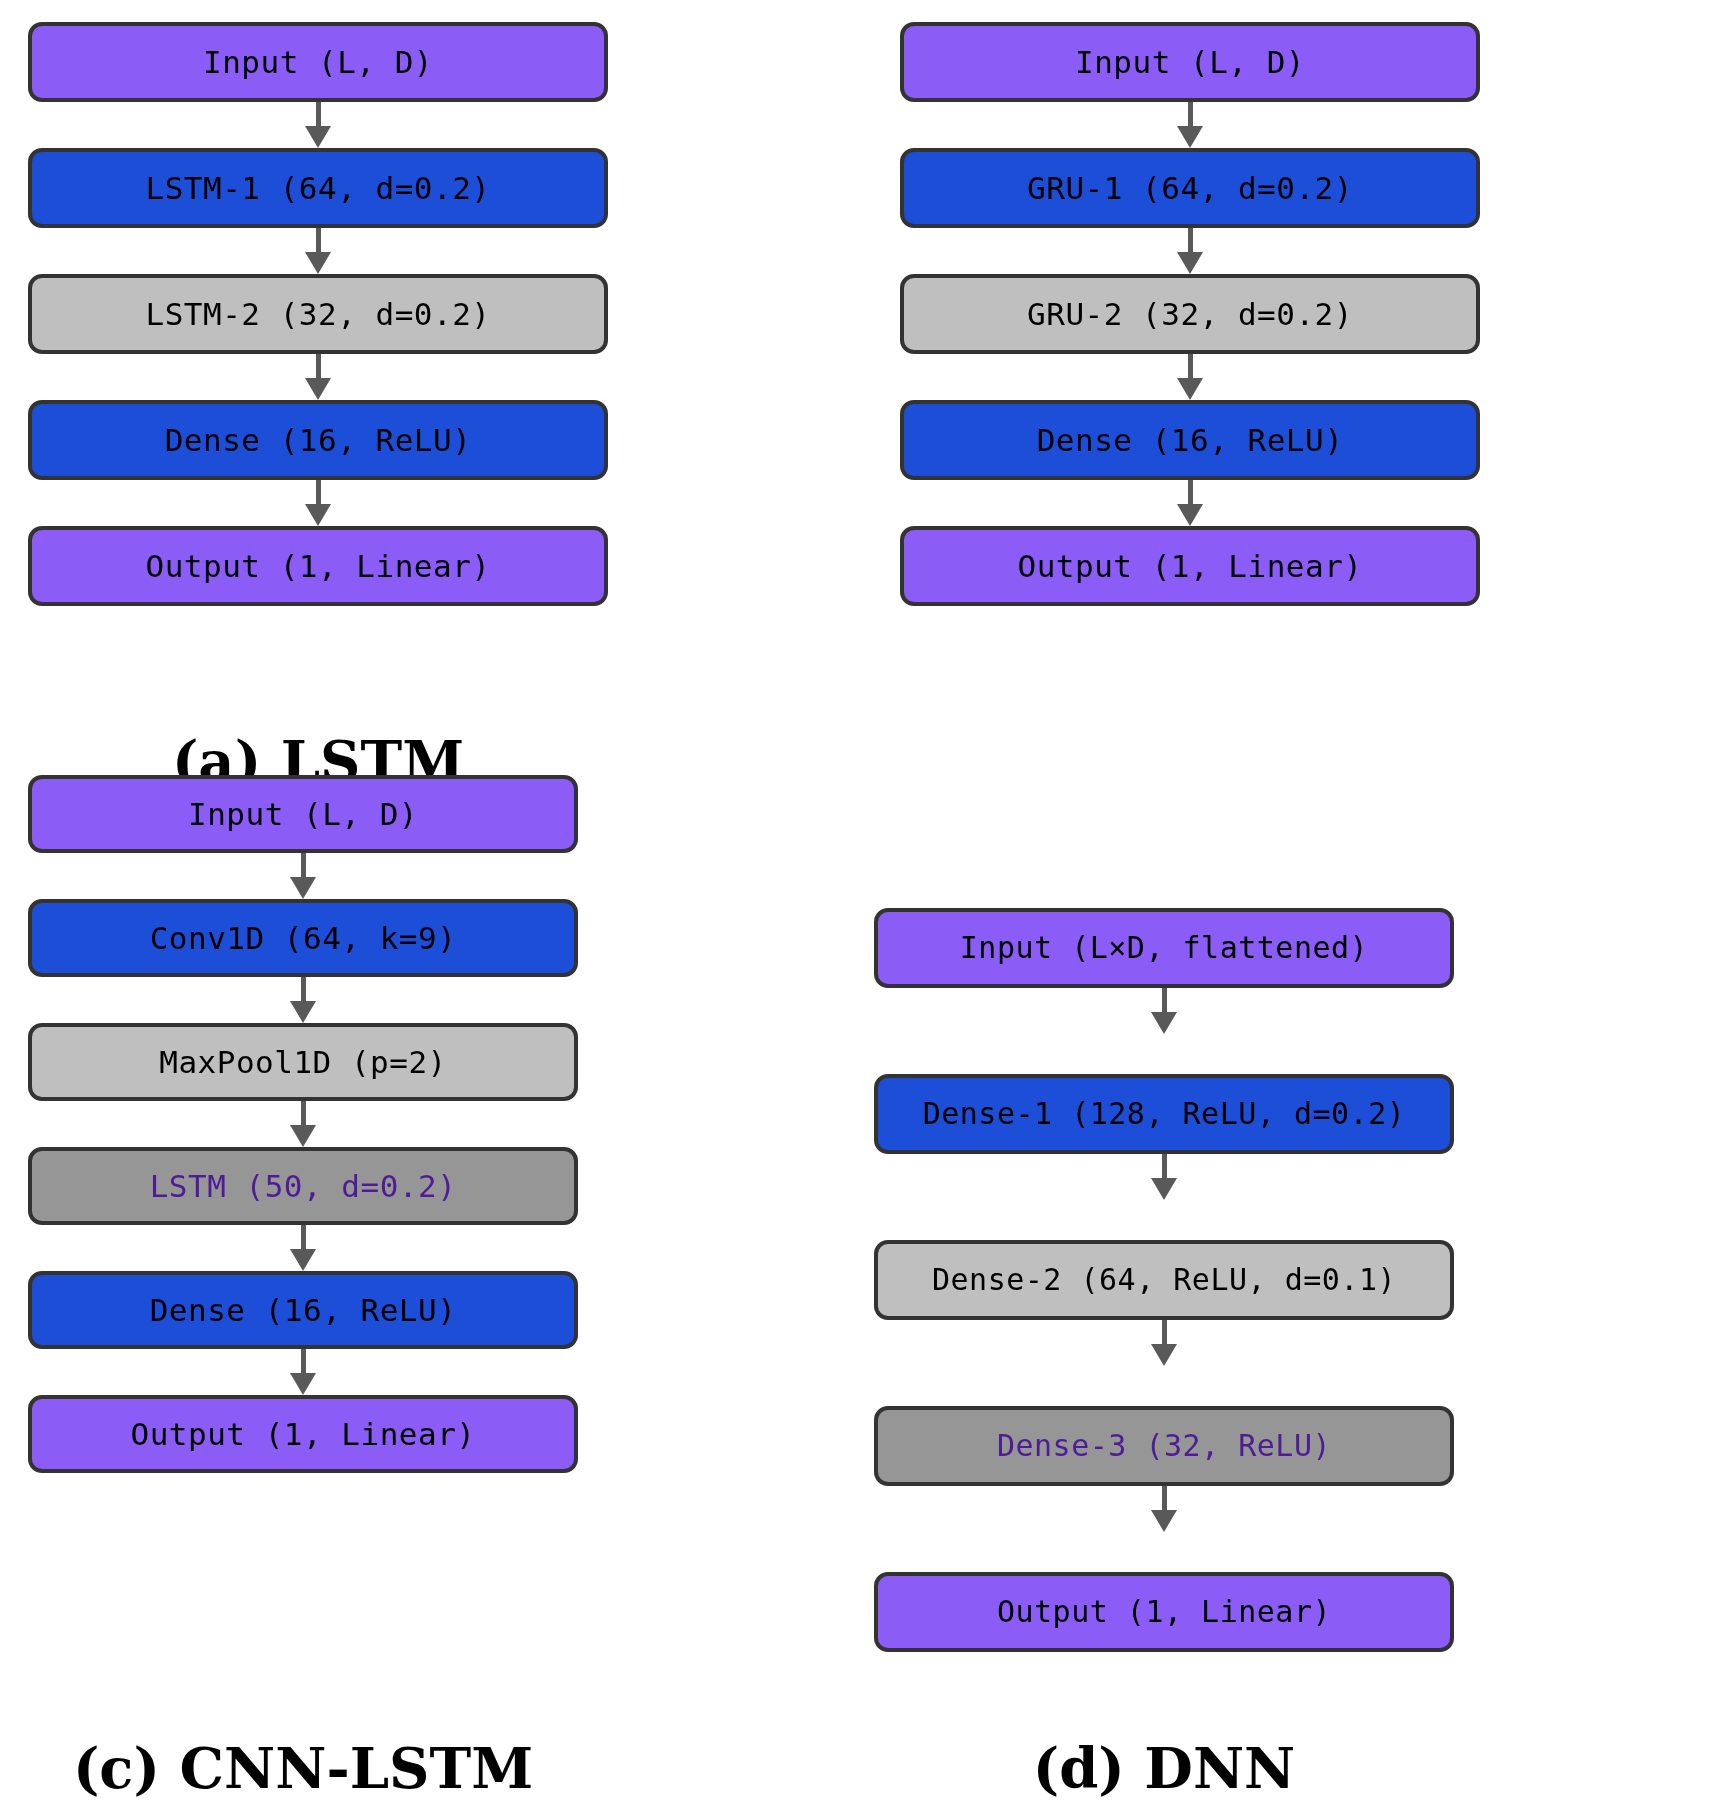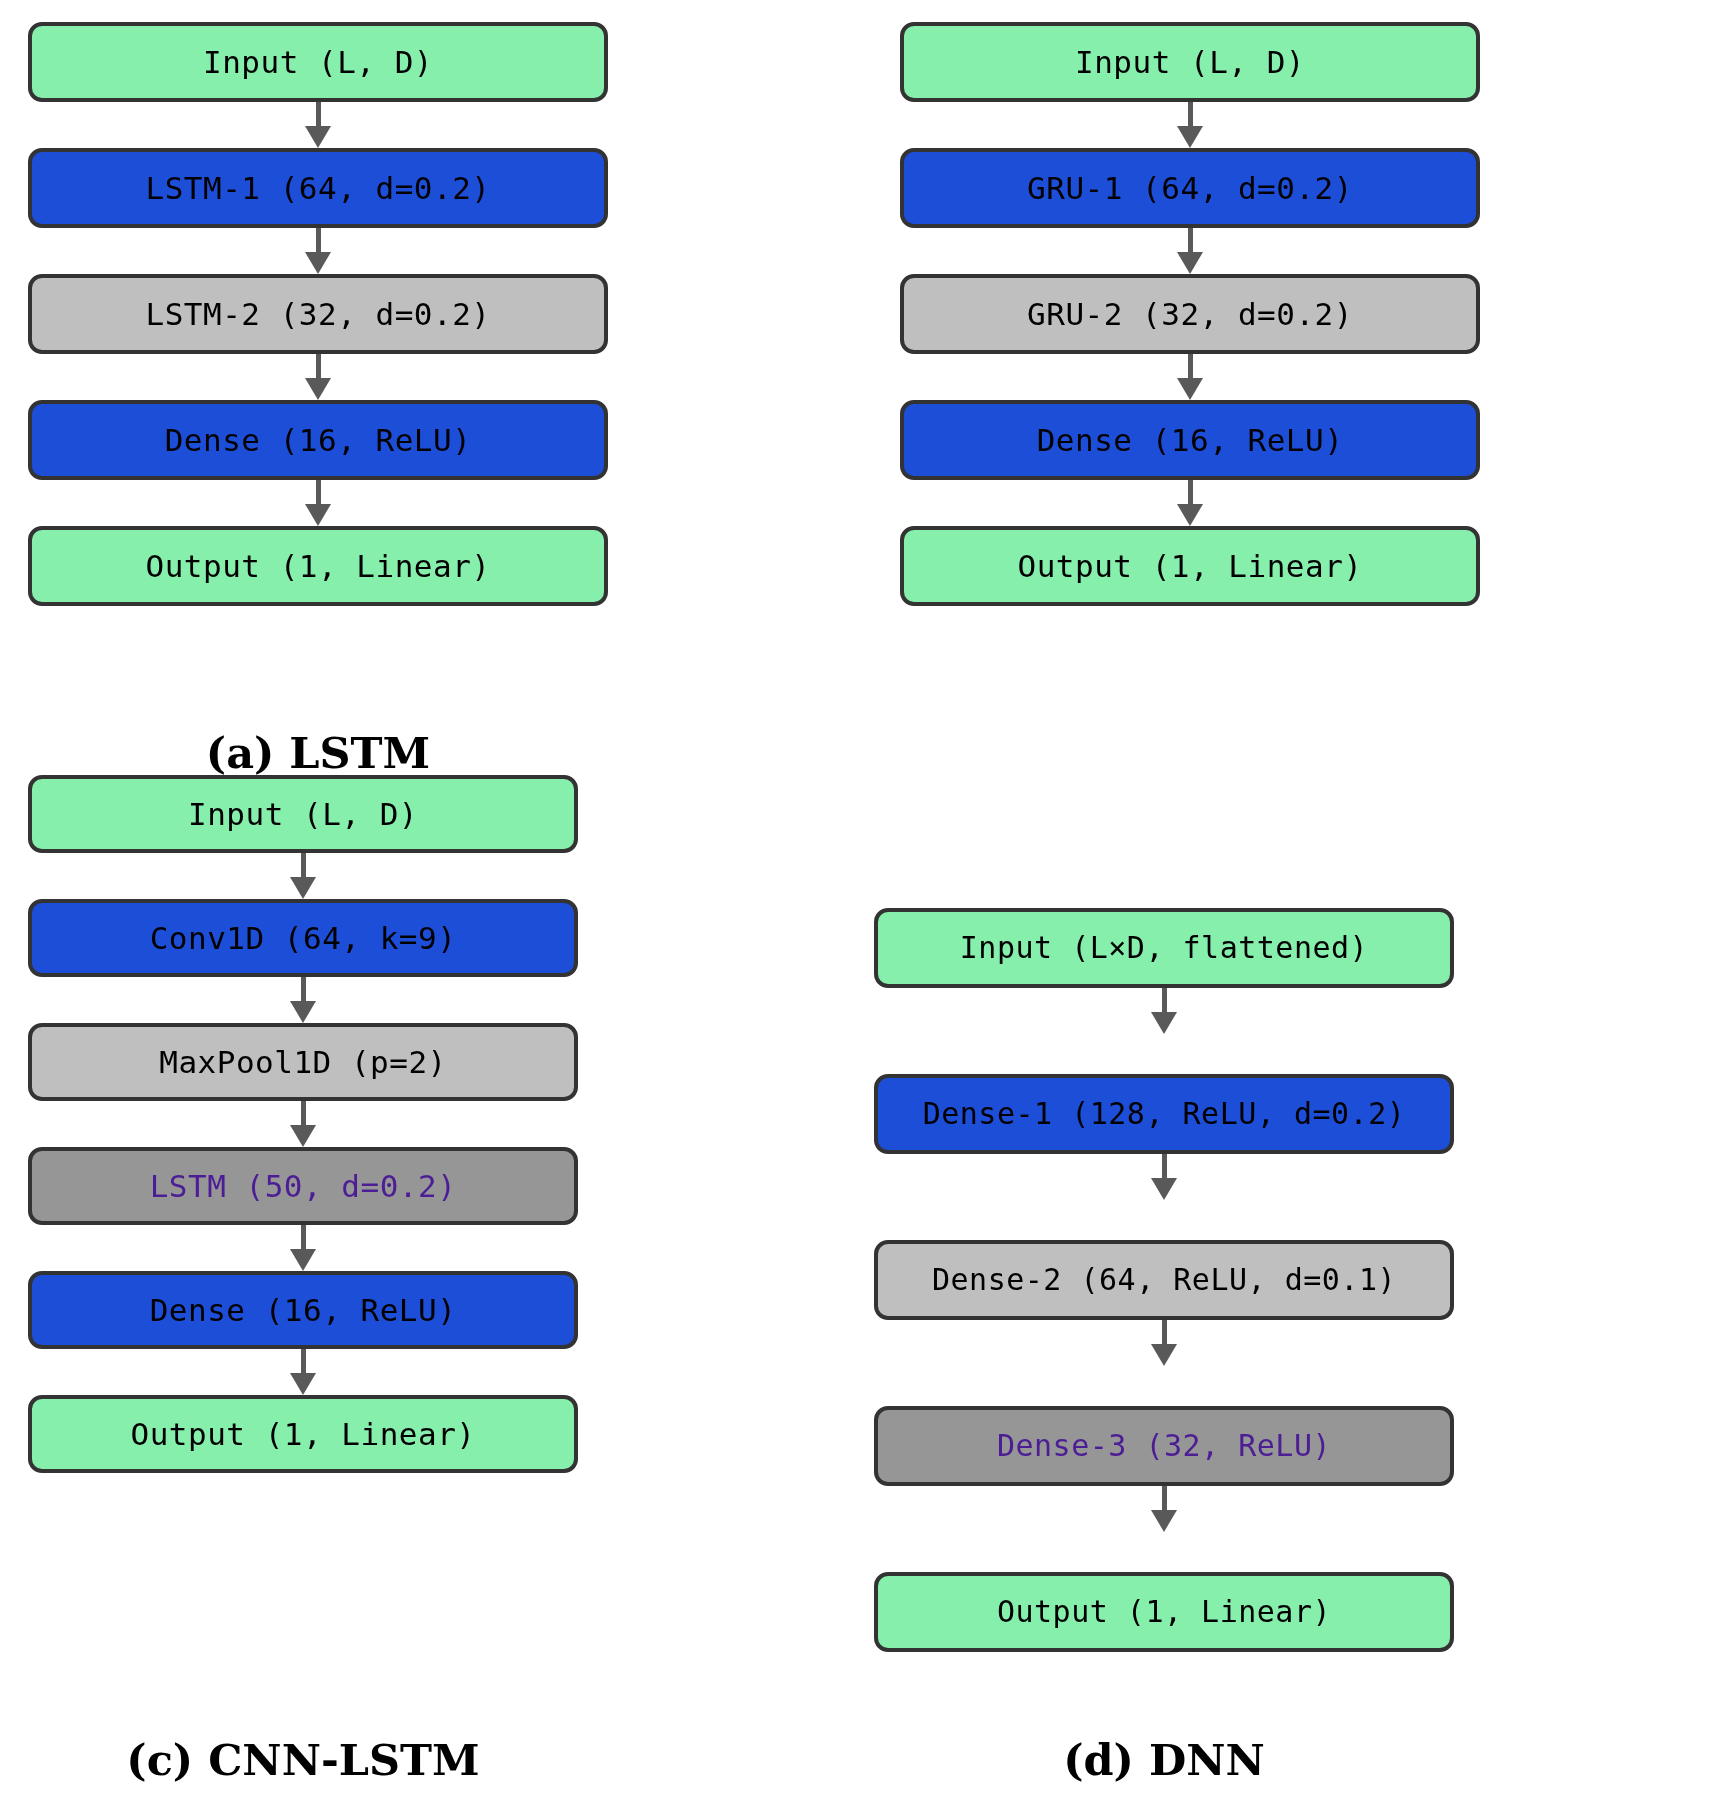--- a/index.html
+++ b/index.html
@@ -38,21 +38,21 @@
     justify-content: center;
     font-family: "DejaVu Sans Mono", "Liberation Mono", monospace;
     font-size: 31px;
     letter-spacing: 0.5px;
     color: #000000;
     text-align: center;
     white-space: nowrap;
     line-height: 1;
   }
 
-  .fbox.shade-white  { background: #86efac; }
+  .fbox.shade-white  { background: #8b5cf6; }
   .fbox.shade-light  { background: #1d4ed8; text-align: center; }
   .fbox.shade-mid    { background: #bfbfbf; }
   .fbox.shade-dark   { background: #969696; color: #4c1d95; }
 
   
   .arrow {
     position: relative;
     height: 44px;
     flex: 0 0 auto;
     display: flex;
@@ -72,21 +72,21 @@
     height: 0;
     border-left: 13px solid transparent;
     border-right: 13px solid transparent;
     border-top: 22px solid #595959;
   }
 
   
   .caption {
     font-family: "DejaVu Serif", "Liberation Serif", serif;
     font-weight: bold;
-    font-size: 43px;
+    font-size: 56px;
     color: #000000;
     text-align: center;
     white-space: nowrap;
   }
 
   
   #panel-a { left: 28px;  top: 22px;  width: 580px; }
   #panel-b { left: 900px; top: 22px;  width: 580px; }
   #panel-c { left: 28px;  top: 775px; width: 550px; }
   #panel-d { left: 874px; top: 868px; width: 580px; }

